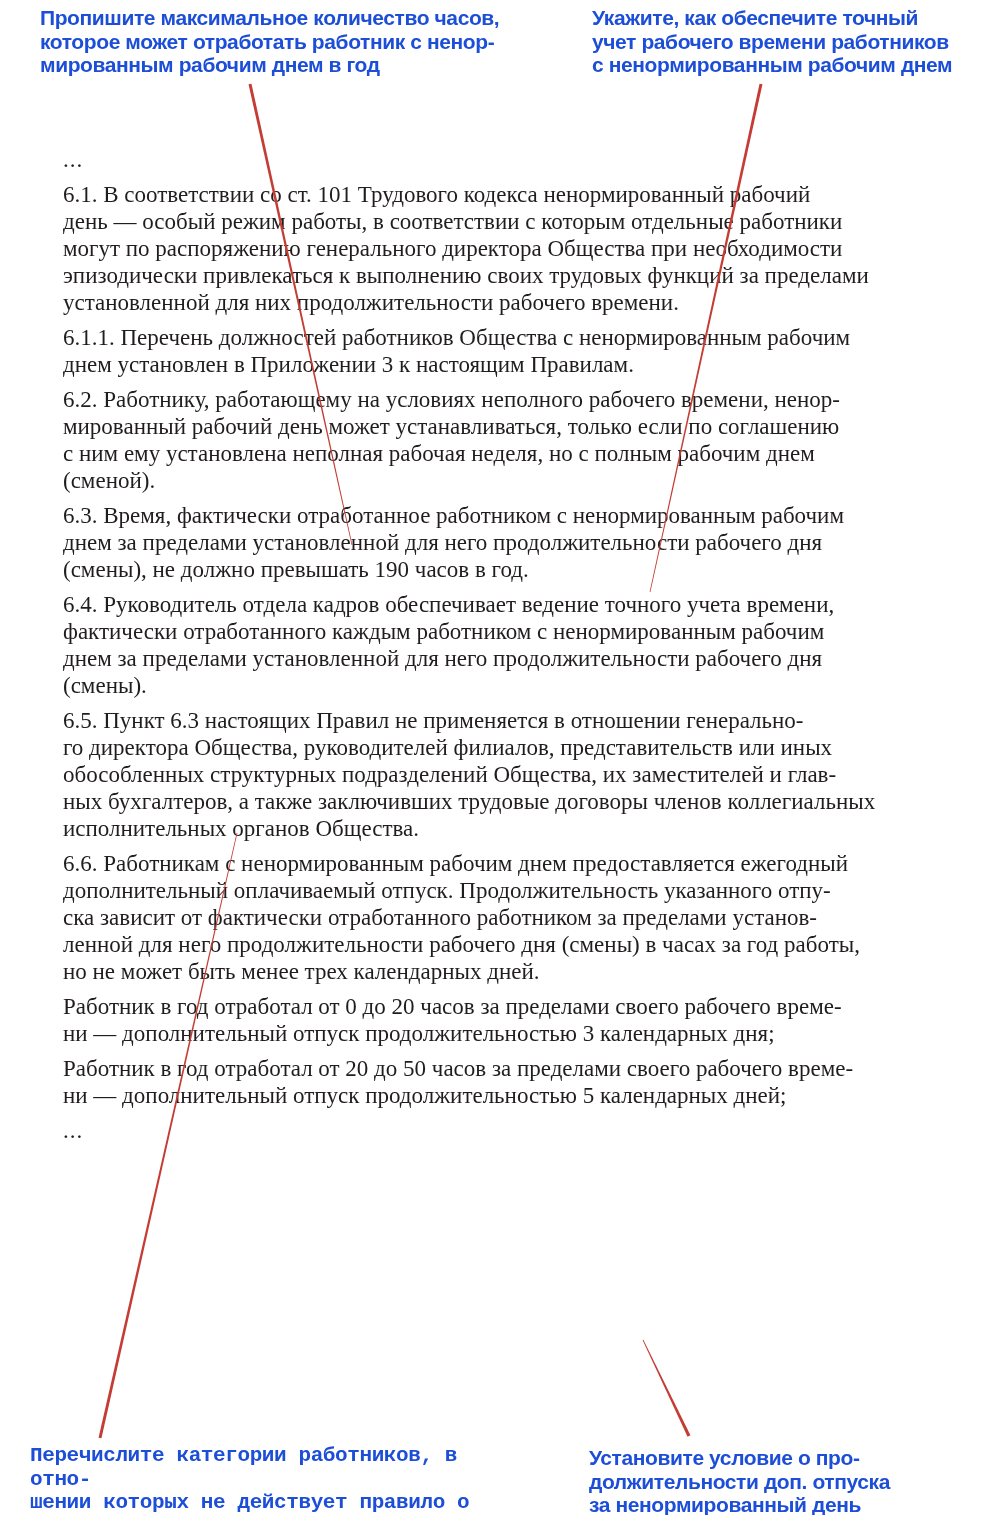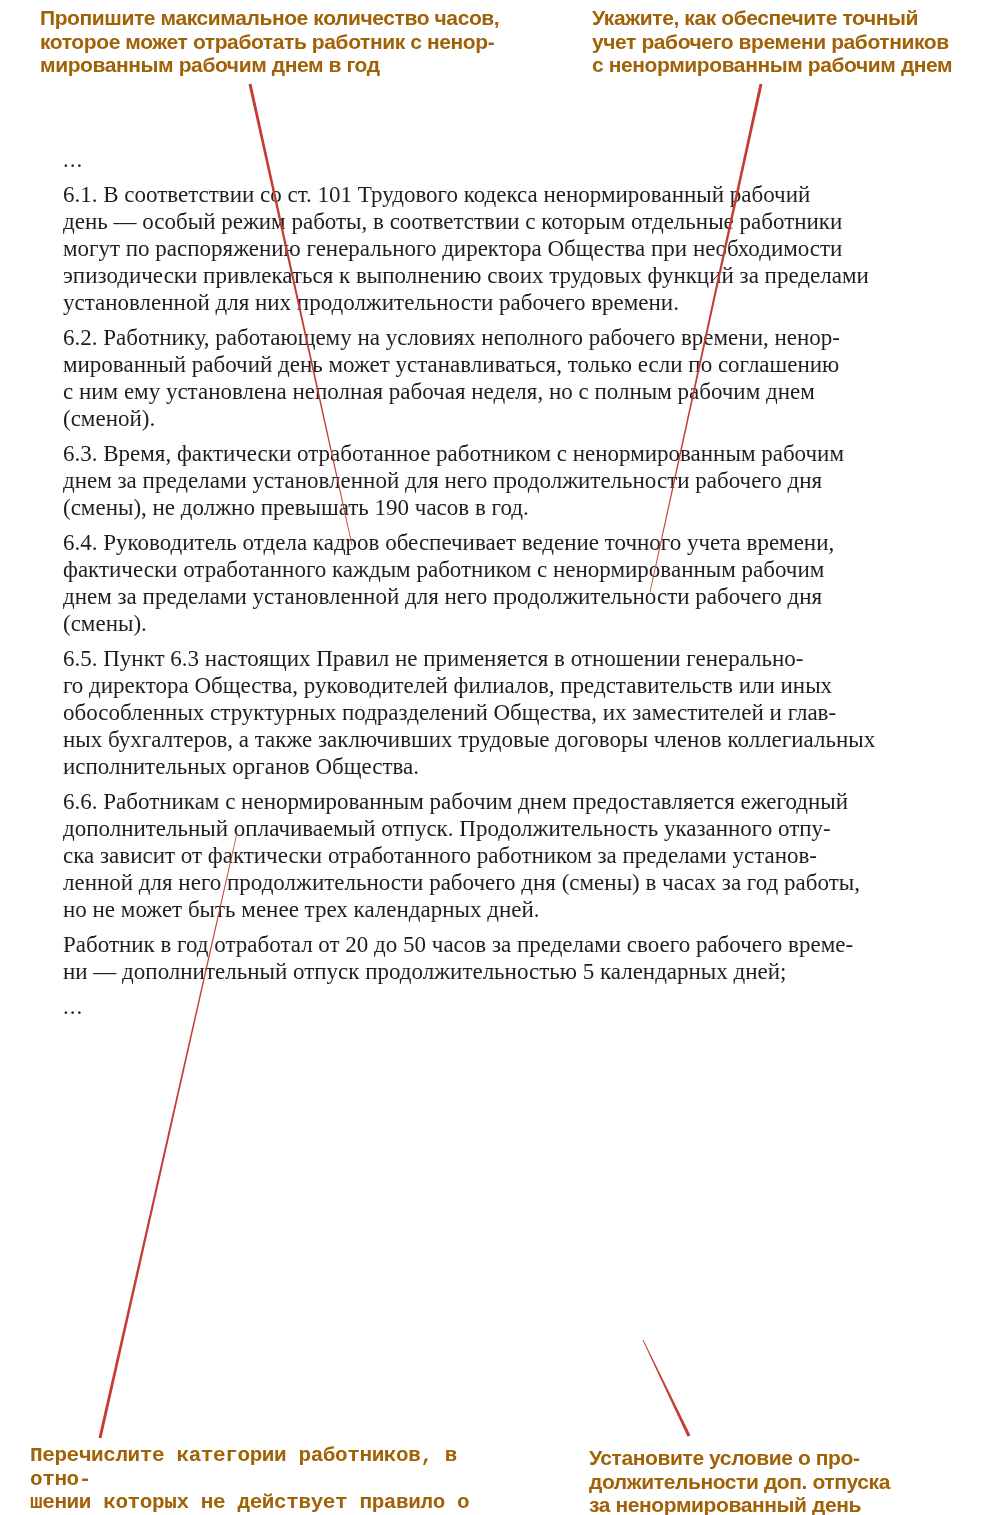--- a/index.html
+++ b/index.html
@@ -23,21 +23,21 @@
     white-space: pre-line;
   }
   .ellipsis { letter-spacing: 1px; }
   .callout {
     position: absolute;
     font-family: "Liberation Sans", sans-serif;
     font-weight: bold;
     font-size: 21px;
     line-height: 23.5px;
     letter-spacing: -0.4px;
-    color: #a16207;
+    color: #1d4ed8;
     white-space: pre-line;
   }
   .callout.top-left     { left: 40px;  top: 6px;    width: 490px; }
   .callout.top-right    { left: 592px; top: 6px;    width: 380px; }
   .callout.bottom-left  { left: 30px;  top: 1444px; width: 470px; font-family: Liberation Mono, monospace; }
   .callout.bottom-right { left: 589px; top: 1446px; width: 330px; }
   #connector-layer {
     position: absolute;
     left: 0; top: 0;
     width: 993px; height: 1515px;
@@ -63,20 +63,22 @@
 должительности доп. отпуска
 за ненормированный день</div>
 
 <div class="doc-body">
   <p class="ellipsis">...</p>
   <p>6.1. В соответствии со ст. 101 Трудового кодекса ненормированный рабочий
 день — особый режим работы, в соответствии с которым отдельные работники
 могут по распоряжению генерального директора Общества при необходимости
 эпизодически привлекаться к выполнению своих трудовых функций за пределами
 установленной для них продолжительности рабочего времени.</p>
+  <p>6.1.1. Перечень должностей работников Общества с ненормированным рабочим
+днем установлен в Приложении 3 к настоящим Правилам.</p>
   <p>6.2. Работнику, работающему на условиях неполного рабочего времени, ненор-
 мированный рабочий день может устанавливаться, только если по соглашению
 с ним ему установлена неполная рабочая неделя, но с полным рабочим днем
 (сменой).</p>
   <p>6.3. Время, фактически отработанное работником с ненормированным рабочим
 днем за пределами установленной для него продолжительности рабочего дня
 (смены), не должно превышать 190 часов в год.</p>
   <p>6.4. Руководитель отдела кадров обеспечивает ведение точного учета времени,
 фактически отработанного каждым работником с ненормированным рабочим
 днем за пределами установленной для него продолжительности рабочего дня
@@ -84,20 +86,22 @@
   <p>6.5. Пункт 6.3 настоящих Правил не применяется в отношении генерально-
 го директора Общества, руководителей филиалов, представительств или иных
 обособленных структурных подразделений Общества, их заместителей и глав-
 ных бухгалтеров, а также заключивших трудовые договоры членов коллегиальных
 исполнительных органов Общества.</p>
   <p>6.6. Работникам с ненормированным рабочим днем предоставляется ежегодный
 дополнительный оплачиваемый отпуск. Продолжительность указанного отпу-
 ска зависит от фактически отработанного работником за пределами установ-
 ленной для него продолжительности рабочего дня (смены) в часах за год работы,
 но не может быть менее трех календарных дней.</p>
+  <p>Работник в год отработал от 0 до 20 часов за пределами своего рабочего време-
+ни — дополнительный отпуск продолжительностью 3 календарных дня;</p>
   <p>Работник в год отработал от 20 до 50 часов за пределами своего рабочего време-
 ни — дополнительный отпуск продолжительностью 5 календарных дней;</p>
   <p class="ellipsis">...</p>
 </div>
 
 <svg id="connector-layer" viewBox="0 0 993 1515" xmlns="http://www.w3.org/2000/svg">
     <polygon points="352.39,544.91 351.61,545.09 248.54,84.32 251.46,83.68" fill="#c43c34"></polygon>
     <polygon points="650.39,592.09 649.61,591.91 759.53,83.68 762.47,84.32" fill="#c43c34"></polygon>
     <polygon points="236.61,832.91 237.39,833.09 101.46,1438.33 98.54,1437.67" fill="#c43c34"></polygon>
     <polygon points="642.64,1340.17 643.36,1339.83 690.44,1435.31 687.56,1436.69" fill="#c43c34"></polygon>

